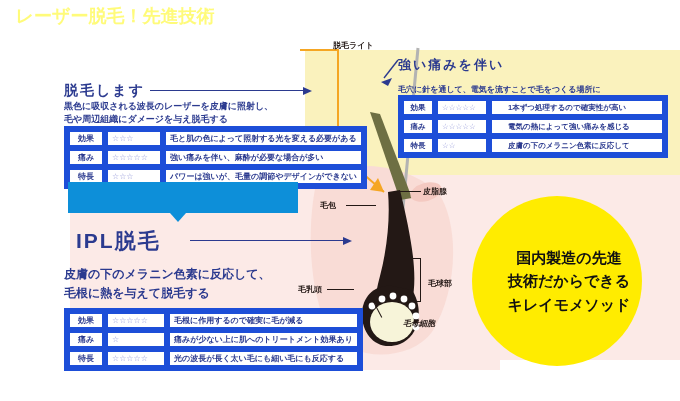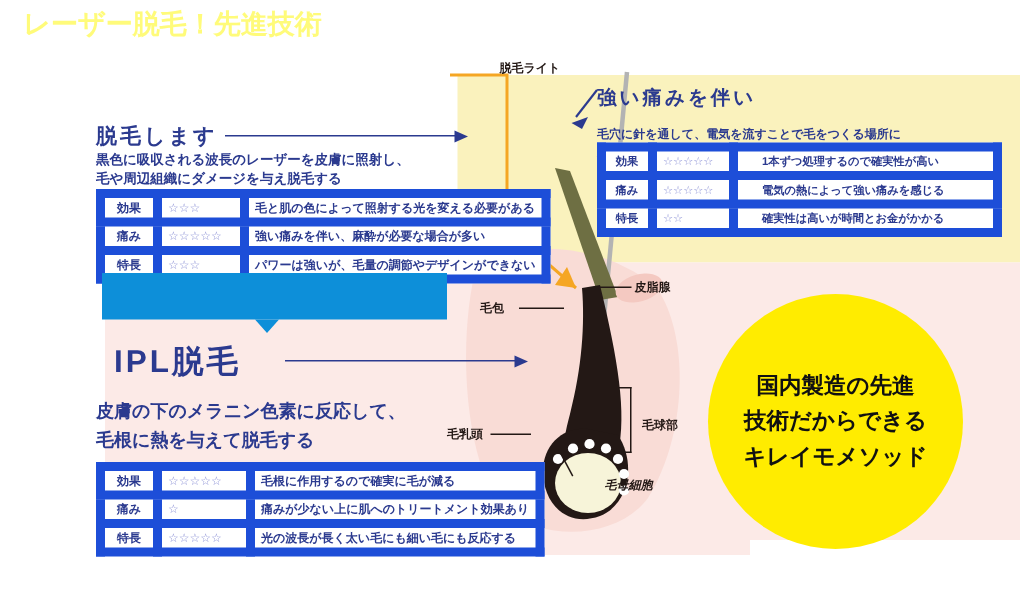--- a/index.html
+++ b/index.html
@@ -96,21 +96,21 @@
     white-space:nowrap;
   }
   .banner-tail{
     position:absolute;left:170px;top:213px;width:0;height:0;
     border-left:8px solid transparent;border-right:8px solid transparent;
     border-top:9px solid #0d8fd9;
   }
 
   
   .circle-text{
-    position:absolute;left:472px;top:196px;width:170px;height:170px;
+    position:absolute;left:484px;top:196px;width:170px;height:170px;
     display:flex;flex-direction:column;align-items:center;justify-content:center;
     color:#111111;font-weight:bold;font-size:15px;line-height:1.55;
     text-align:center;white-space:pre-line;
   }
 
   
   .lbl{
     position:absolute;color:#231815;font-weight:bold;font-size:8px;
     white-space:nowrap;
   }
@@ -220,21 +220,21 @@
       <td class="c-note">1本ずつ処理するので確実性が高い</td>
     </tr>
     <tr>
       <td class="c-label">痛み</td>
       <td class="c-stars">☆☆☆☆☆</td>
       <td class="c-note">電気の熱によって強い痛みを感じる</td>
     </tr>
     <tr>
       <td class="c-label">特長</td>
       <td class="c-stars">☆☆</td>
-      <td class="c-note">確実性は高いが時間とお金がかかる</td>
+      <td class="c-note">皮膚の下のメラニン色素に反応して</td>
     </tr>
   </tbody>
     </table>
 
   <div class="banner"></div>
   <div class="banner-text">レーザー脱毛！先進技術</div>
   <div class="banner-tail"></div>
   <div class="hd hd-ipl">IPL脱毛</div>
   <div class="rule rule-ipl"></div>
   <div class="desc desc-ipl">皮膚の下のメラニン色素に反応して、

